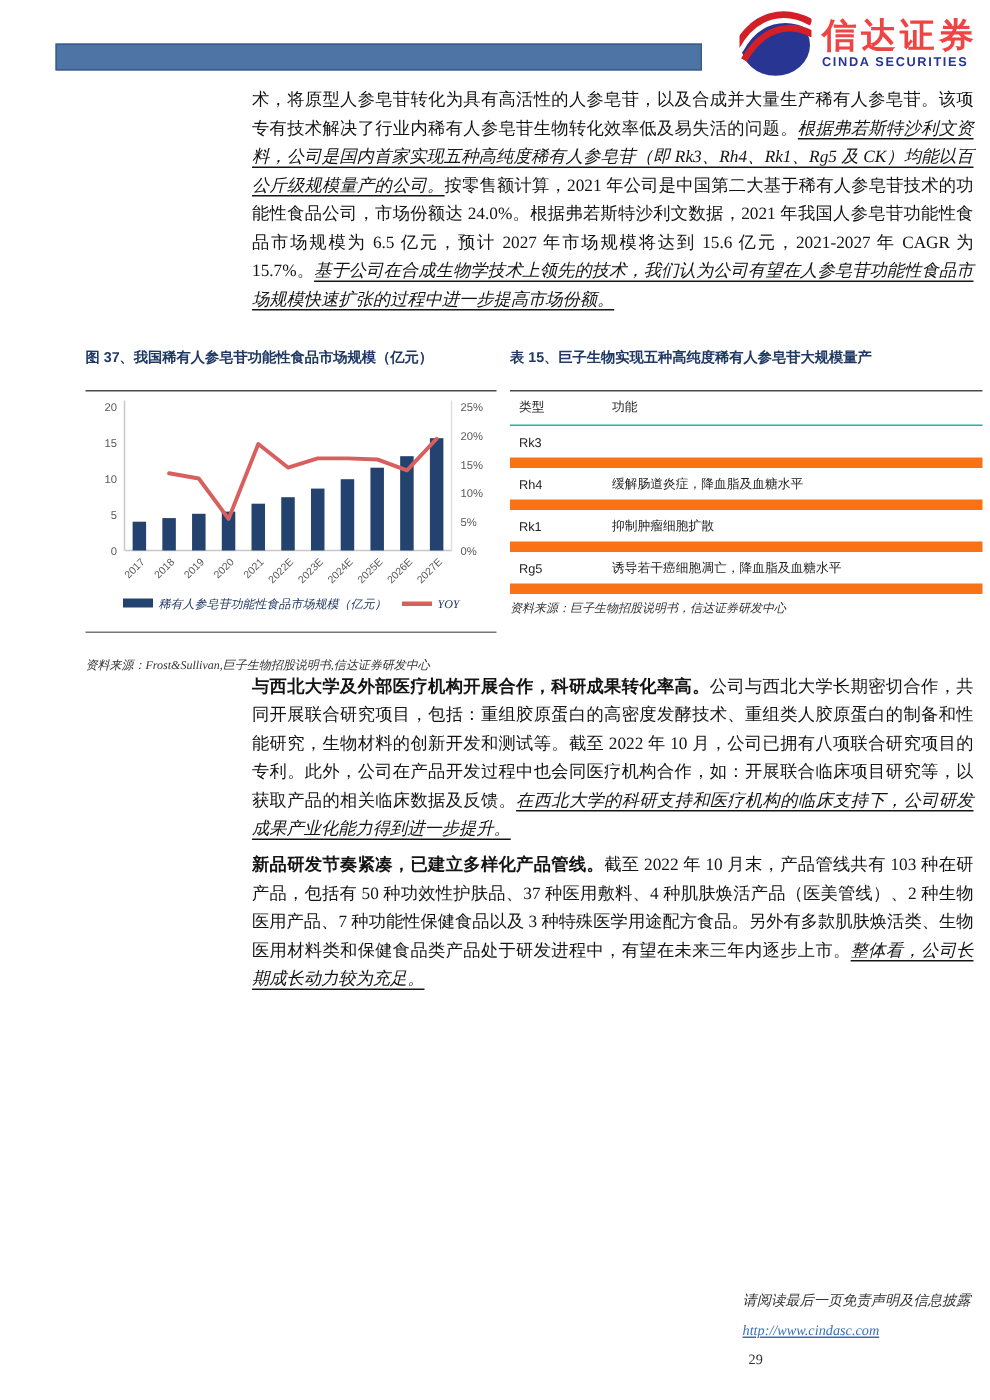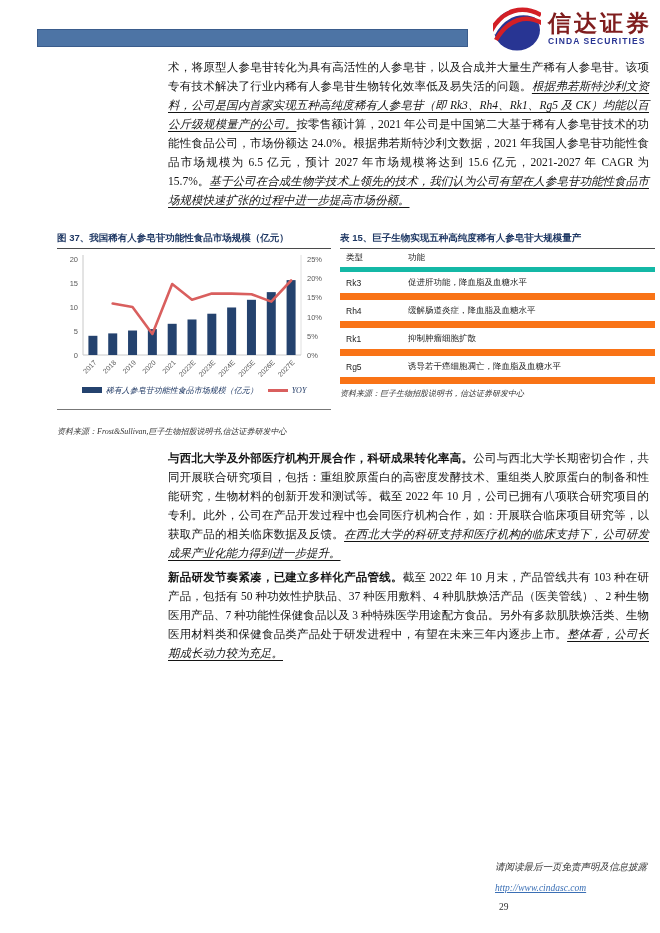--- a/index.html
+++ b/index.html
@@ -6,37 +6,37 @@
   html,body { background:#ffffff; }
   body { font-family:"Liberation Serif", serif; color:#1a1a1a; }
   .page { position:relative; width:660px; height:933px; background:#fff; overflow:hidden; }
 
   
   .header-bar { position:absolute; left:37px; top:29px; width:431px; height:18px;
                 background:#4d74a5; border:1px solid #3a5c8c; }
   .logo { position:absolute; right:8px; top:6px; display:flex; align-items:center; gap:7px; }
   .logo-texts { display:flex; flex-direction:column; align-items:flex-start; line-height:1; }
   .logo-cn { font-family:"Liberation Sans", sans-serif; font-weight:bold; font-size:23px;
-             color:#7f1d1d; letter-spacing:3px; }
+             color:#ef4444; letter-spacing:3px; }
   .logo-en { font-family:"Liberation Sans", sans-serif; font-weight:bold; font-size:8.5px;
              color:#283593; letter-spacing:1.1px; margin-top:2px; }
 
   
   .para { position:absolute; left:168px; width:481px; font-size:11.5px; line-height:19px;
           text-align:justify; color:#141414; }
   .p1 { top:58px; }
   .p2 { top:449px; }
   .p3 { top:568px; }
   .b  { font-weight:bold;margin-top:40px; }
   .emu { font-style:italic; text-decoration:underline; text-underline-offset:3px; }
 
   
   .fig-row { position:absolute; top:232px; left:0; width:660px; }
   .card-title { font-family:"Liberation Sans", sans-serif; font-weight:bold; font-size:9.5px;
-                color:#1f3864; padding-bottom:3px; }
+                color:#1f3864; padding-bottom:15px; }
   .chart-card { position:absolute; left:57px; width:274px; }
   .chart-card .card-title { border-bottom:1.5px solid #4a4a4a; }
   .table-card { position:absolute; left:340px; width:315px; }
   .table-card .card-title { border-bottom:1.5px solid #4a4a4a; }
 
   .chart-svg { display:block; width:274px; height:132px; margin-top:2px; }
   .tick { font-family:"Liberation Sans", sans-serif; font-size:7.5px; fill:#595959; }
   .xtick { font-family:"Liberation Sans", sans-serif; font-size:7px; fill:#595959; }
 
   .legend { display:flex; justify-content:center; align-items:center; gap:10px;
@@ -45,21 +45,21 @@
   .swatch-bar { width:20px; height:6px; background:#24426e; }
   .swatch-line { width:20px; height:3px; background:#d95f5e; }
 
   .source { font-size:8px; font-style:italic; color:#333; border-top:1px solid #777;
             padding-top:16px; }
 
   
   .tbl { margin-top:0; font-size:8.5px; color:#222; }
   .tbl-row { display:grid; grid-template-columns:62px 1fr; align-items:center;
              height:28px; border-bottom:7px solid #f97316; padding:0 6px; }
-  .tbl-head { height:23px; border-bottom:5px solid #14b8a6; font-weight:normal; }
+  .tbl-head { height:23px; border-bottom:1px solid #14b8a6; font-weight:normal; }
   .tbl .cell-type { font-family:"Liberation Sans", sans-serif; }
   .table-card .source { border-top:none; padding-top:4px; }
 
   
   .footer { position:absolute; top:861px; right:13px; display:flex; align-items:baseline;
             gap:9px; font-size:9.5px; font-style:italic;flex-direction:column; }
   .footer-disclaimer { color:#333; }
   .footer-url { color:#3a6fb5; text-decoration:underline; cursor:pointer; font-family:"Liberation Serif", serif; }
   .footer-page { color:#333; font-style:normal; padding-left:4px;text-align:right; }
 </style>
@@ -142,21 +142,20 @@
 
     <div class="table-card">
       <div class="card-title">表 15、巨子生物实现五种高纯度稀有人参皂苷大规模量产</div>
       <div class="tbl">
         <div class="tbl-row tbl-head">
           <div class="cell-type">类型</div>
           <div>功能</div>
         </div>
         <div class="tbl-row">
           <div class="cell-type">Rk3</div>
-          <div>促进肝功能，降血脂及血糖水平</div>
         </div>
         <div class="tbl-row">
           <div class="cell-type">Rh4</div>
           <div>缓解肠道炎症，降血脂及血糖水平</div>
         </div>
         <div class="tbl-row">
           <div class="cell-type">Rk1</div>
           <div>抑制肿瘤细胞扩散</div>
         </div>
         <div class="tbl-row">

